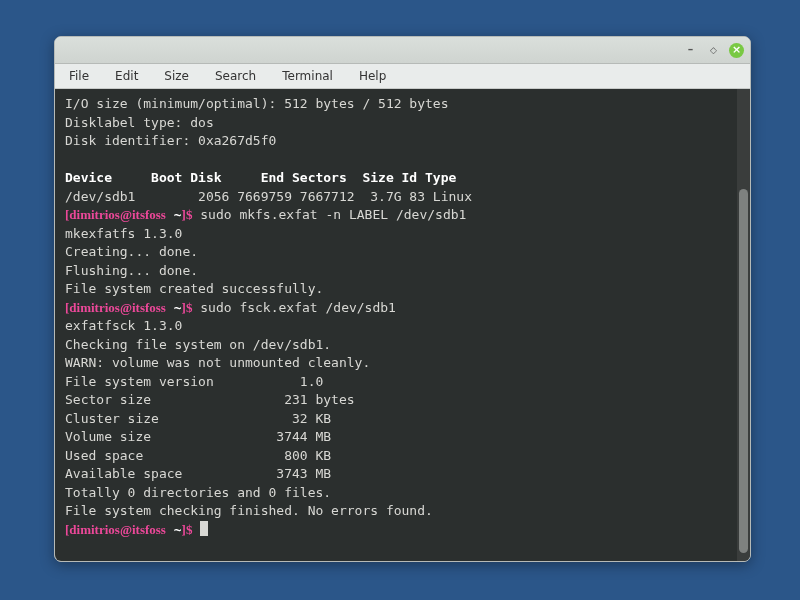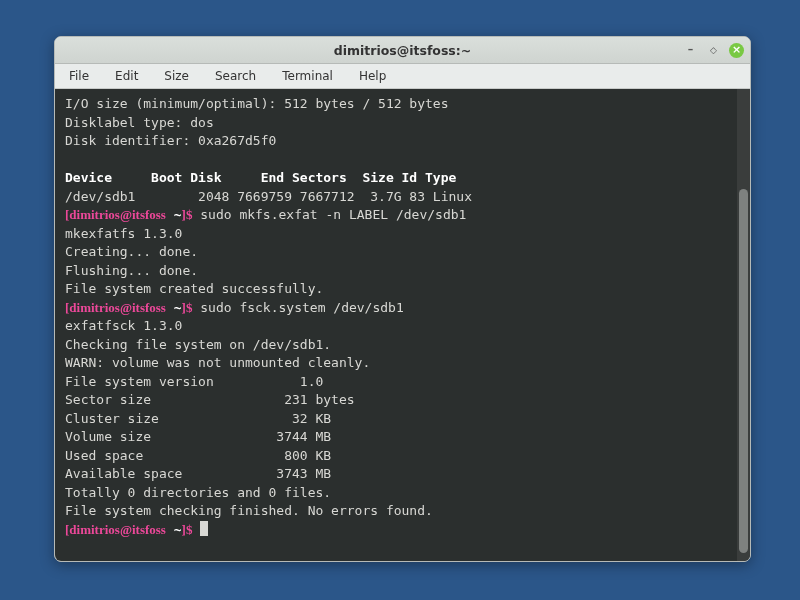--- a/index.html
+++ b/index.html
@@ -122,21 +122,20 @@
     background: #d8d8d4;
     vertical-align: -2px;
   }
 </style>
 </head>
 <body>
 
 <div class="window">
 
   <div class="titlebar">
-    <div class="title">dimitrios@itsfoss:~</div>
     <div class="controls">
       <div class="ctl min"></div>
       <div class="ctl max"></div>
       <div class="ctl close"></div>
     </div>
   </div>
 
   <div class="menubar">
     <div class="menu-item">File</div>
     <div class="menu-item">Edit</div>
@@ -145,27 +144,27 @@
     <div class="menu-item">Terminal</div>
     <div class="menu-item">Help</div>
   </div>
 
   <div class="term-wrap">
     <div class="term"><span>I/O size (minimum/optimal): 512 bytes / 512 bytes</span>
 <span>Disklabel type: dos</span>
 <span>Disk identifier: 0xa267d5f0</span>
 
 <span class="b">Device     Boot Disk     End Sectors  Size Id Type</span>
-<span>/dev/sdb1        2048 7669759 7667712  3.7G 83 Linux</span>
+<span>/dev/sdb1        2056 7669759 7667712  3.7G 83 Linux</span>
 <span class="g">[dimitrios@itsfoss</span> <span class="w">~</span><span class="g">]$</span><span> sudo mkfs.exfat -n LABEL /dev/sdb1</span>
 <span>mkexfatfs 1.3.0</span>
 <span>Creating... done.</span>
 <span>Flushing... done.</span>
 <span>File system created successfully.</span>
-<span class="g">[dimitrios@itsfoss</span> <span class="w">~</span><span class="g">]$</span><span> sudo fsck.system /dev/sdb1</span>
+<span class="g">[dimitrios@itsfoss</span> <span class="w">~</span><span class="g">]$</span><span> sudo fsck.exfat /dev/sdb1</span>
 <span>exfatfsck 1.3.0</span>
 <span>Checking file system on /dev/sdb1.</span>
 <span>WARN: volume was not unmounted cleanly.</span>
 <span>File system version           1.0</span>
 <span>Sector size                 231 bytes</span>
 <span>Cluster size                 32 KB</span>
 <span>Volume size                3744 MB</span>
 <span>Used space                  800 KB</span>
 <span>Available space            3743 MB</span>
 <span>Totally 0 directories and 0 files.</span>

